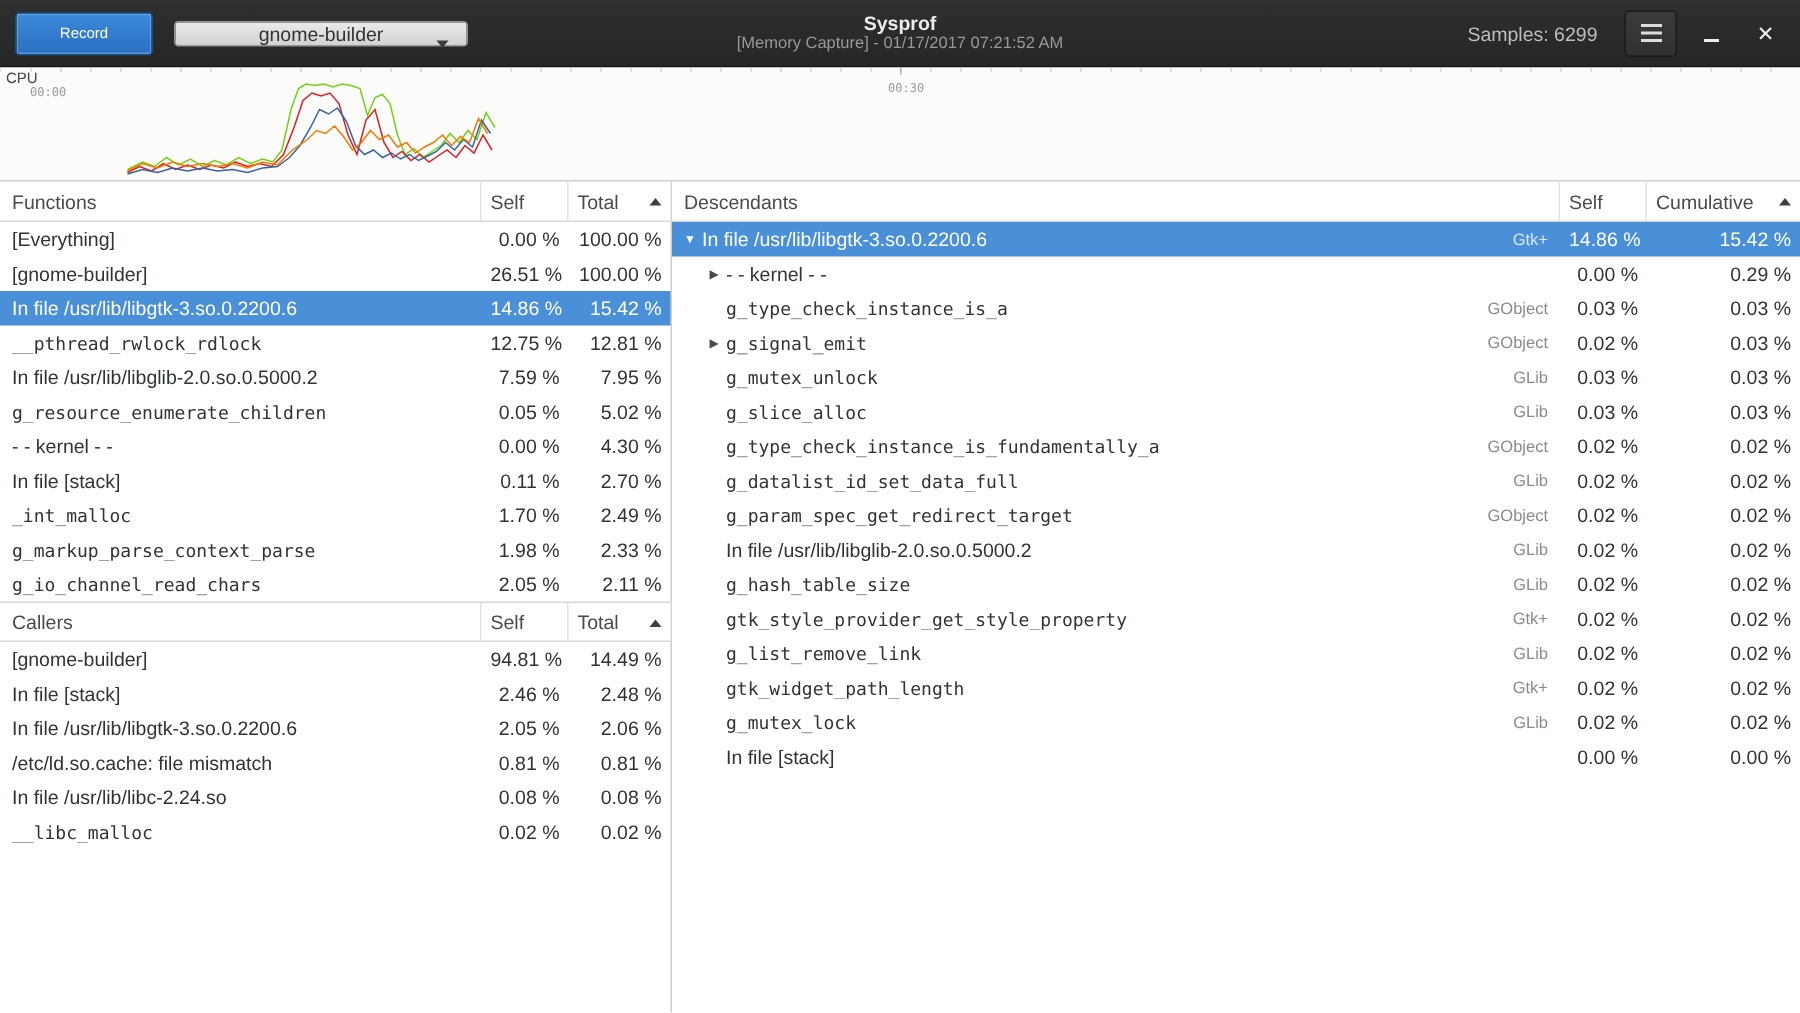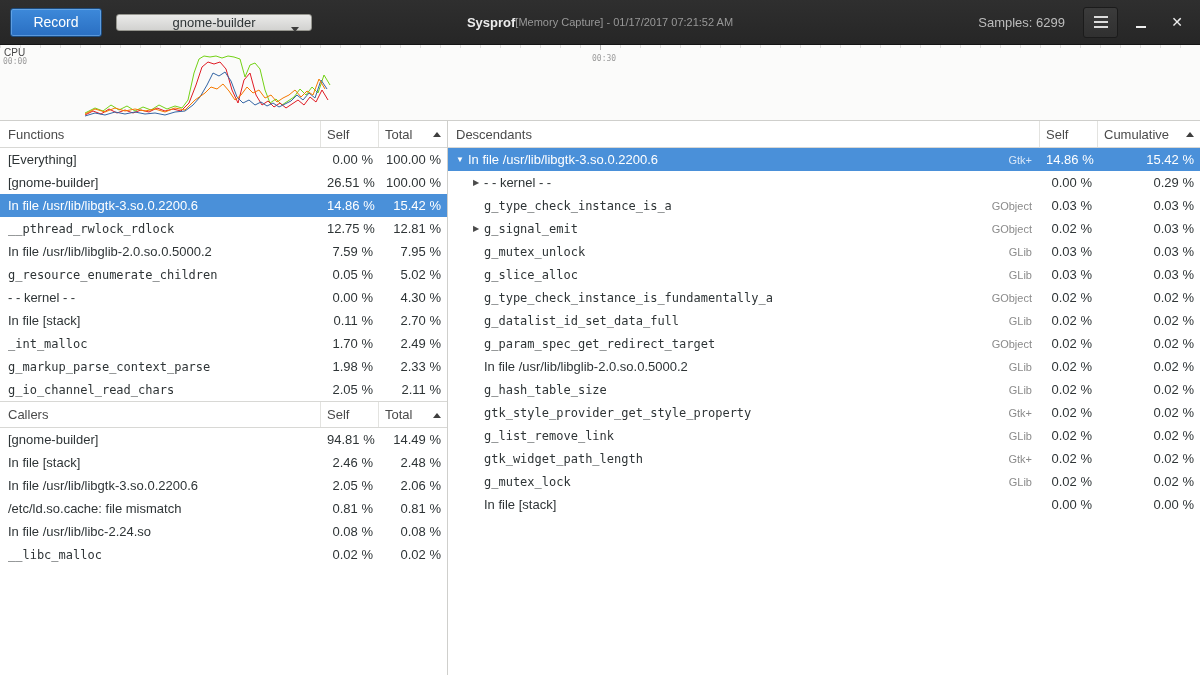--- a/index.html
+++ b/index.html
@@ -10,55 +10,55 @@
   .headerbar {
     height:45px; background:linear-gradient(#2f2f2f,#262626);
     border-bottom:1px solid #151515;
     display:flex; align-items:center; position:relative; padding:0 10px;
   }
   .hb-left { display:flex; align-items:center; gap:14px; }
   .record-btn {
     width:92px; height:29px; border-radius:3px; cursor:pointer;
     background:linear-gradient(#3d89da,#2a6fc2); border:1px solid #1c4a7c;
     box-shadow:inset 0 0 0 1px rgba(130,185,240,.55);
-    color:#fff; font-size:14px; font-family:inherit;
+    color:#fff; font-size:10px; font-family:inherit;
   }
   .process-btn {
     width:196px; height:17px; border-radius:3px; cursor:pointer; position:relative;
     background:linear-gradient(#eaeae9,#d2d2d0); border:1px solid #96968f;
     color:#2e3436; font-size:13px; font-family:inherit;
     display:flex; align-items:center; justify-content:center;
   }
   .process-btn .caret {
     position:absolute; right:12px; top:12px; width:0; height:0;
     border-left:4px solid transparent; border-right:4px solid transparent;
     border-top:5px solid #3c3c3c;
   }
-  .hb-center { position:absolute; left:0; right:0; top:0; bottom:0; display:flex; flex-direction:row; align-items:center; justify-content:center; pointer-events:none; }
+  .hb-center { position:absolute; left:0; right:0; top:0; bottom:0; display:flex; flex-direction:column; align-items:center; justify-content:center; pointer-events:none; }
   .hb-center .title { color:#ececec; font-weight:bold; font-size:13px; line-height:15px; }
   .hb-center .subtitle { color:#989898; font-size:11px; line-height:13px; }
   .hb-right { margin-left:auto; display:flex; align-items:center; gap:10px; }
   .samples { color:#bdbdbd; font-size:13px; margin-right:8px; }
   .menu-btn {
     width:35px; height:31px; border-radius:3px; cursor:pointer;
     background:linear-gradient(#3b3b3b,#303030); border:1px solid #1b1b1b;
     display:flex; align-items:center; justify-content:center;
   }
   .hamburger { width:14px; height:2px; background:#dcdcdc; box-shadow:0 -5px 0 #dcdcdc, 0 5px 0 #dcdcdc; display:block; }
   .win-btn { width:26px; height:31px; background:none; border:none; color:#ededed; cursor:pointer; display:flex; align-items:center; justify-content:center; font-size:14px; }
   .min-line { width:10px; height:2px; background:#ededed; display:block; margin-top:10px; }
 
   
   .cpu-area { position:relative; height:76px; background:#fbfbfa; border-bottom:1px solid #cfcfcc; }
   .cpu-area svg { position:absolute; left:0; top:0; width:1200px; height:75px; }
   .ruler { position:absolute; top:0; left:0; right:0; height:3px;
     background:repeating-linear-gradient(to right,#cccccc 0 1px,transparent 1px 20px); opacity:.6; }
   .tick-mid { position:absolute; left:600px; top:0; width:1px; height:5px; background:#b5b5b5; }
   .cpu-label { position:absolute; left:4px; top:2px; font-size:10px; color:#454545; }
-  .t-start { position:absolute; left:3px; top:12px; font-size:8px; color:#9c9c9c; font-family:"DejaVu Sans Mono",monospace; }
+  .t-start { position:absolute; left:20px; top:12px; font-size:8px; color:#9c9c9c; font-family:"DejaVu Sans Mono",monospace; }
   .t-mid  { position:absolute; left:592px; top:9px; font-size:8px; color:#9c9c9c; font-family:"DejaVu Sans Mono",monospace; }
 
   
   .main { display:flex; height:554px; background:#fff; }
   .left-panel { width:448px; flex:none; border-right:1px solid #cfcfcc; display:flex; flex-direction:column; }
   .right-panel { flex:1; display:flex; flex-direction:column; }
 
   .thead { display:flex; height:27px; flex:none; background:#fff; border-bottom:1px solid #d8d8d5; }
   .thead.with-top { border-top:1px solid #d8d8d5; }
   .th { display:flex; align-items:center; padding:0 6px; font-size:13px; color:#4a4a4a;

